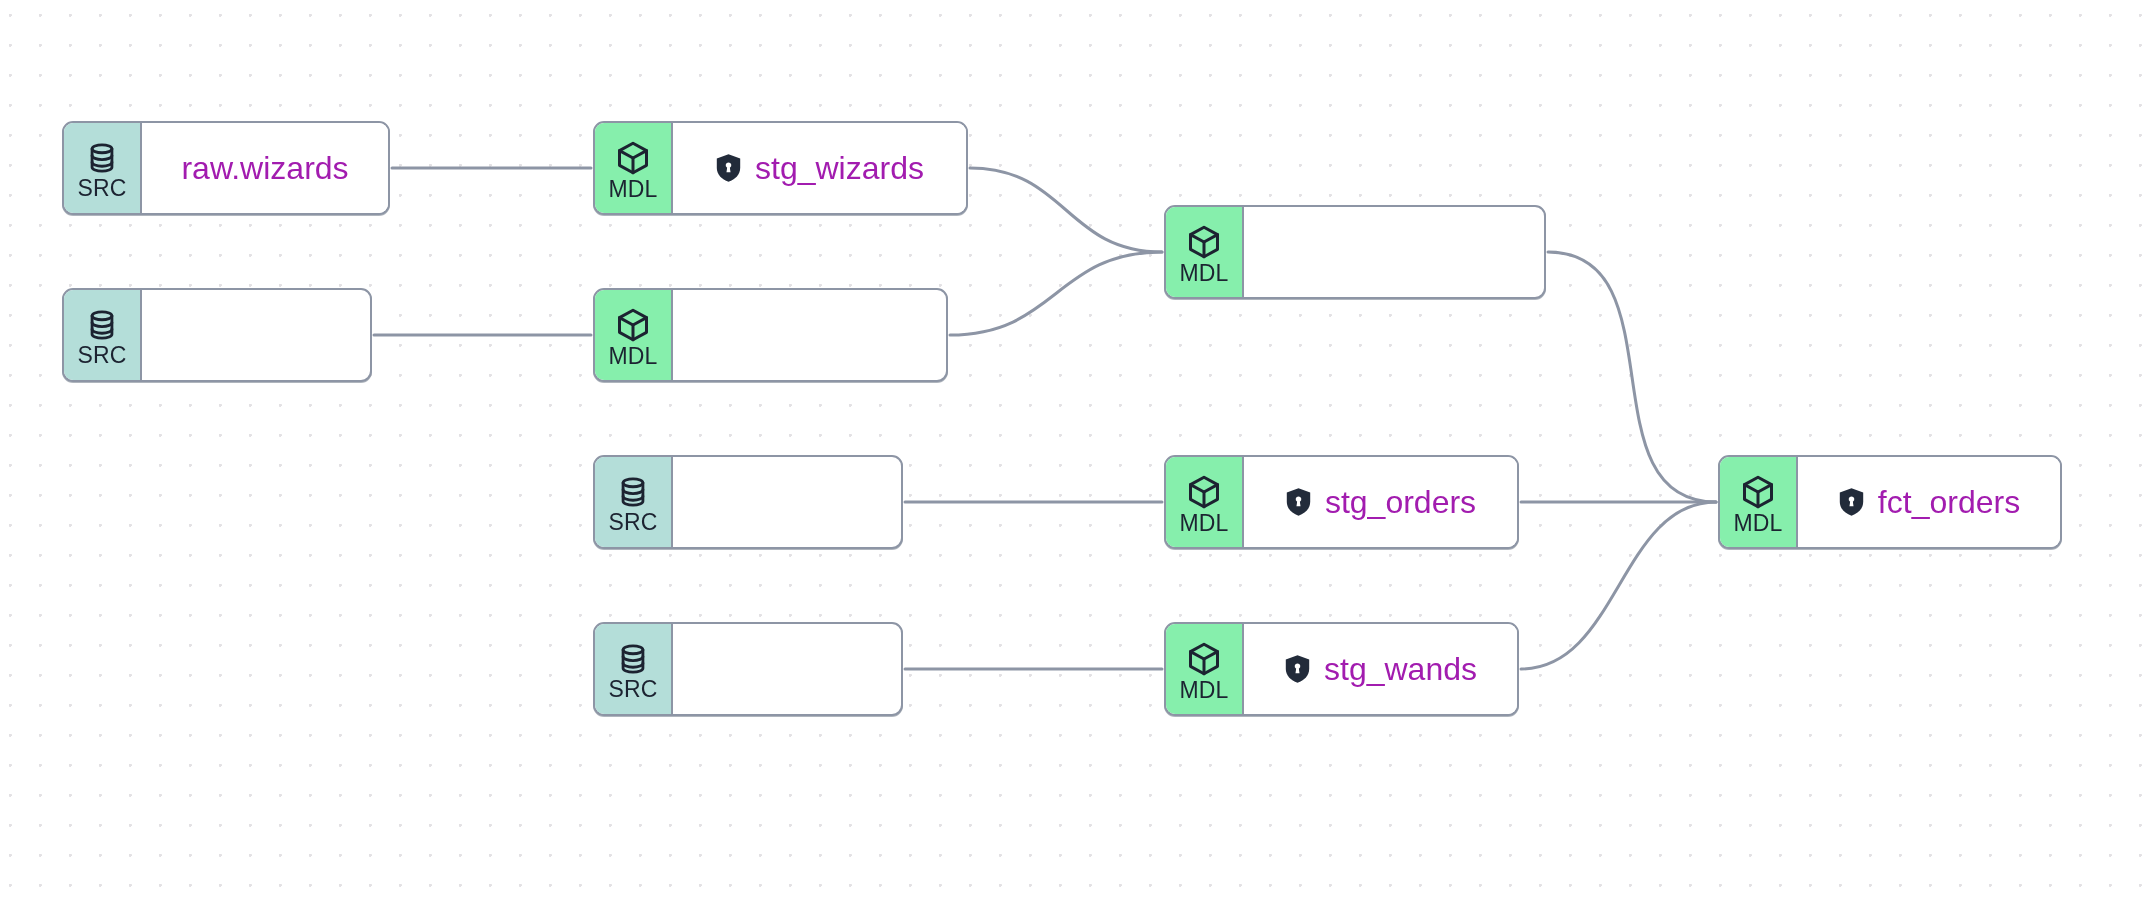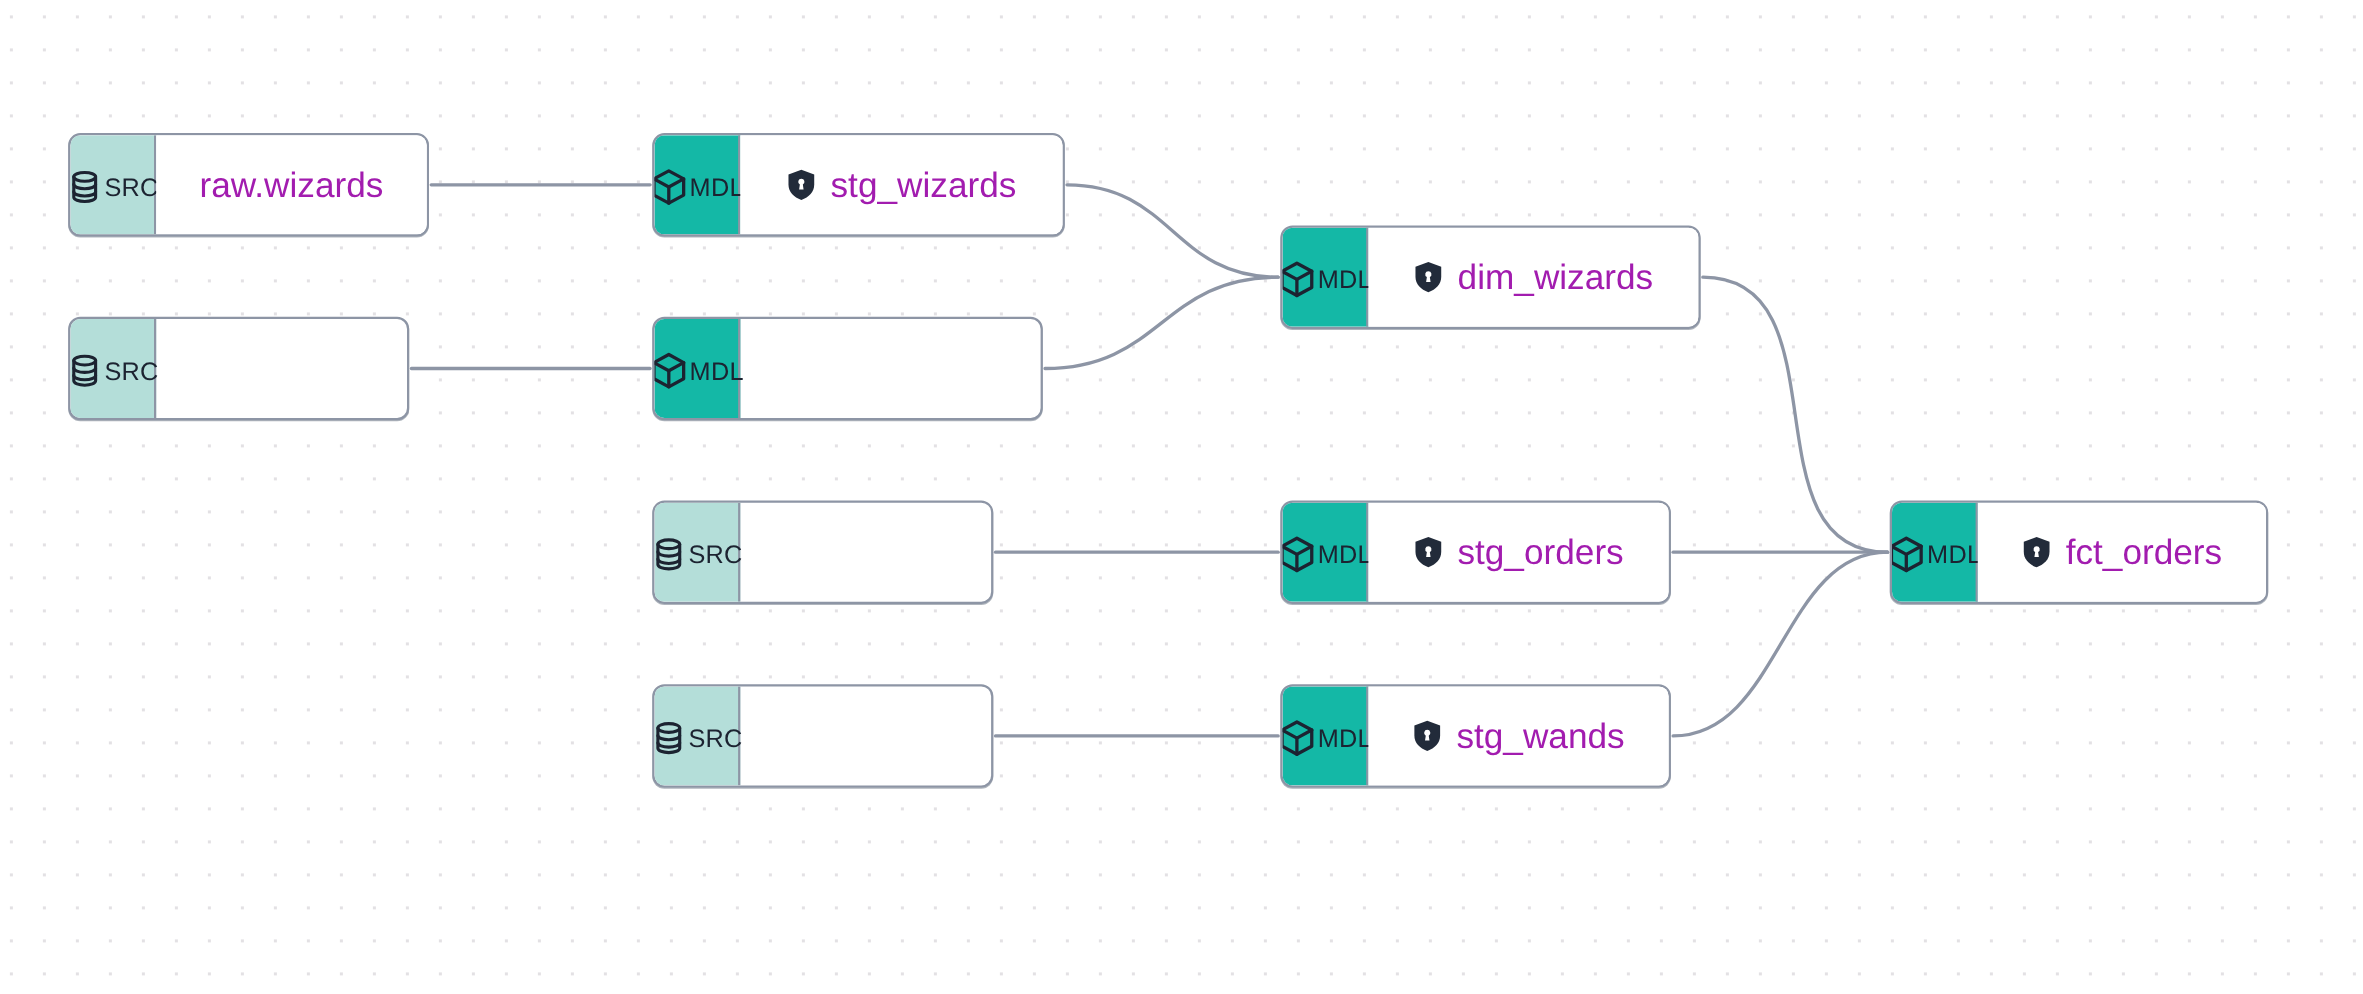--- a/index.html
+++ b/index.html
@@ -41,29 +41,30 @@
     border-radius: 11px;
     background: #ffffff;
     box-shadow: 0 1px 0 0 rgba(110,120,135,0.55);
     overflow: hidden;
   }
 
   .node-badge {
     flex: 0 0 auto;
     width: 78px;
     display: flex;
+    flex-direction: column;
     align-items: center;
     justify-content: center;
     gap: 1px;
     border-right: 2px solid #8d95a5;
     box-sizing: border-box;
     padding-top: 4px;
   }
   .node.src .node-badge { background: #b4ded9; }
-  .node.mdl .node-badge { background: #14b8a6; }
+  .node.mdl .node-badge { background: #86efac; }
 
   .badge-icon {
     display: block;
     line-height: 0;
   }
   .badge-text {
     font-size: 23px;
     line-height: 24px;
     color: #1c2331;
     font-family: "Liberation Sans", sans-serif;
@@ -219,27 +220,20 @@
       </div>
       <div class="node mdl" style="left: 1164px; top: 205px; width: 382px; height: 94px;">
         <div class="node-badge">
           <span class="badge-icon"><svg width="36" height="36" viewBox="0 0 24 24" fill="none" stroke="#1c2331" stroke-width="2" stroke-linecap="round" stroke-linejoin="round">
               <path d="M12 2.2 21 7.1v9.8L12 21.8 3 16.9V7.1z"></path>
               <path d="M3 7.1 12 12l9-4.9"></path>
               <path d="M12 12v9.8"></path>
             </svg></span>
           <span class="badge-text">MDL</span>
         </div>
-        <div class="node-body">
-          <span class="shield-icon"><svg width="27" height="30" viewBox="0 0 24 26" xmlns="http://www.w3.org/2000/svg">
-              <path d="M12 0.8 22.4 4.6v8.1c0 6.1-4.3 10.3-10.4 12.5C5.9 23 1.6 18.8 1.6 12.7V4.6z" fill="#222b3a"></path>
-              <path d="M12 8.1a2.5 2.5 0 0 0-1.2 4.7l-0.6 4h3.6l-0.6-4A2.5 2.5 0 0 0 12 8.1z" fill="#ffffff"></path>
-            </svg></span>
-          <span class="node-label">dim_wizards</span>
-        </div>
       </div>
       <div class="node mdl" style="left: 1718px; top: 455px; width: 344px; height: 94px;">
         <div class="node-badge">
           <span class="badge-icon"><svg width="36" height="36" viewBox="0 0 24 24" fill="none" stroke="#1c2331" stroke-width="2" stroke-linecap="round" stroke-linejoin="round">
               <path d="M12 2.2 21 7.1v9.8L12 21.8 3 16.9V7.1z"></path>
               <path d="M3 7.1 12 12l9-4.9"></path>
               <path d="M12 12v9.8"></path>
             </svg></span>
           <span class="badge-text">MDL</span>
         </div>

